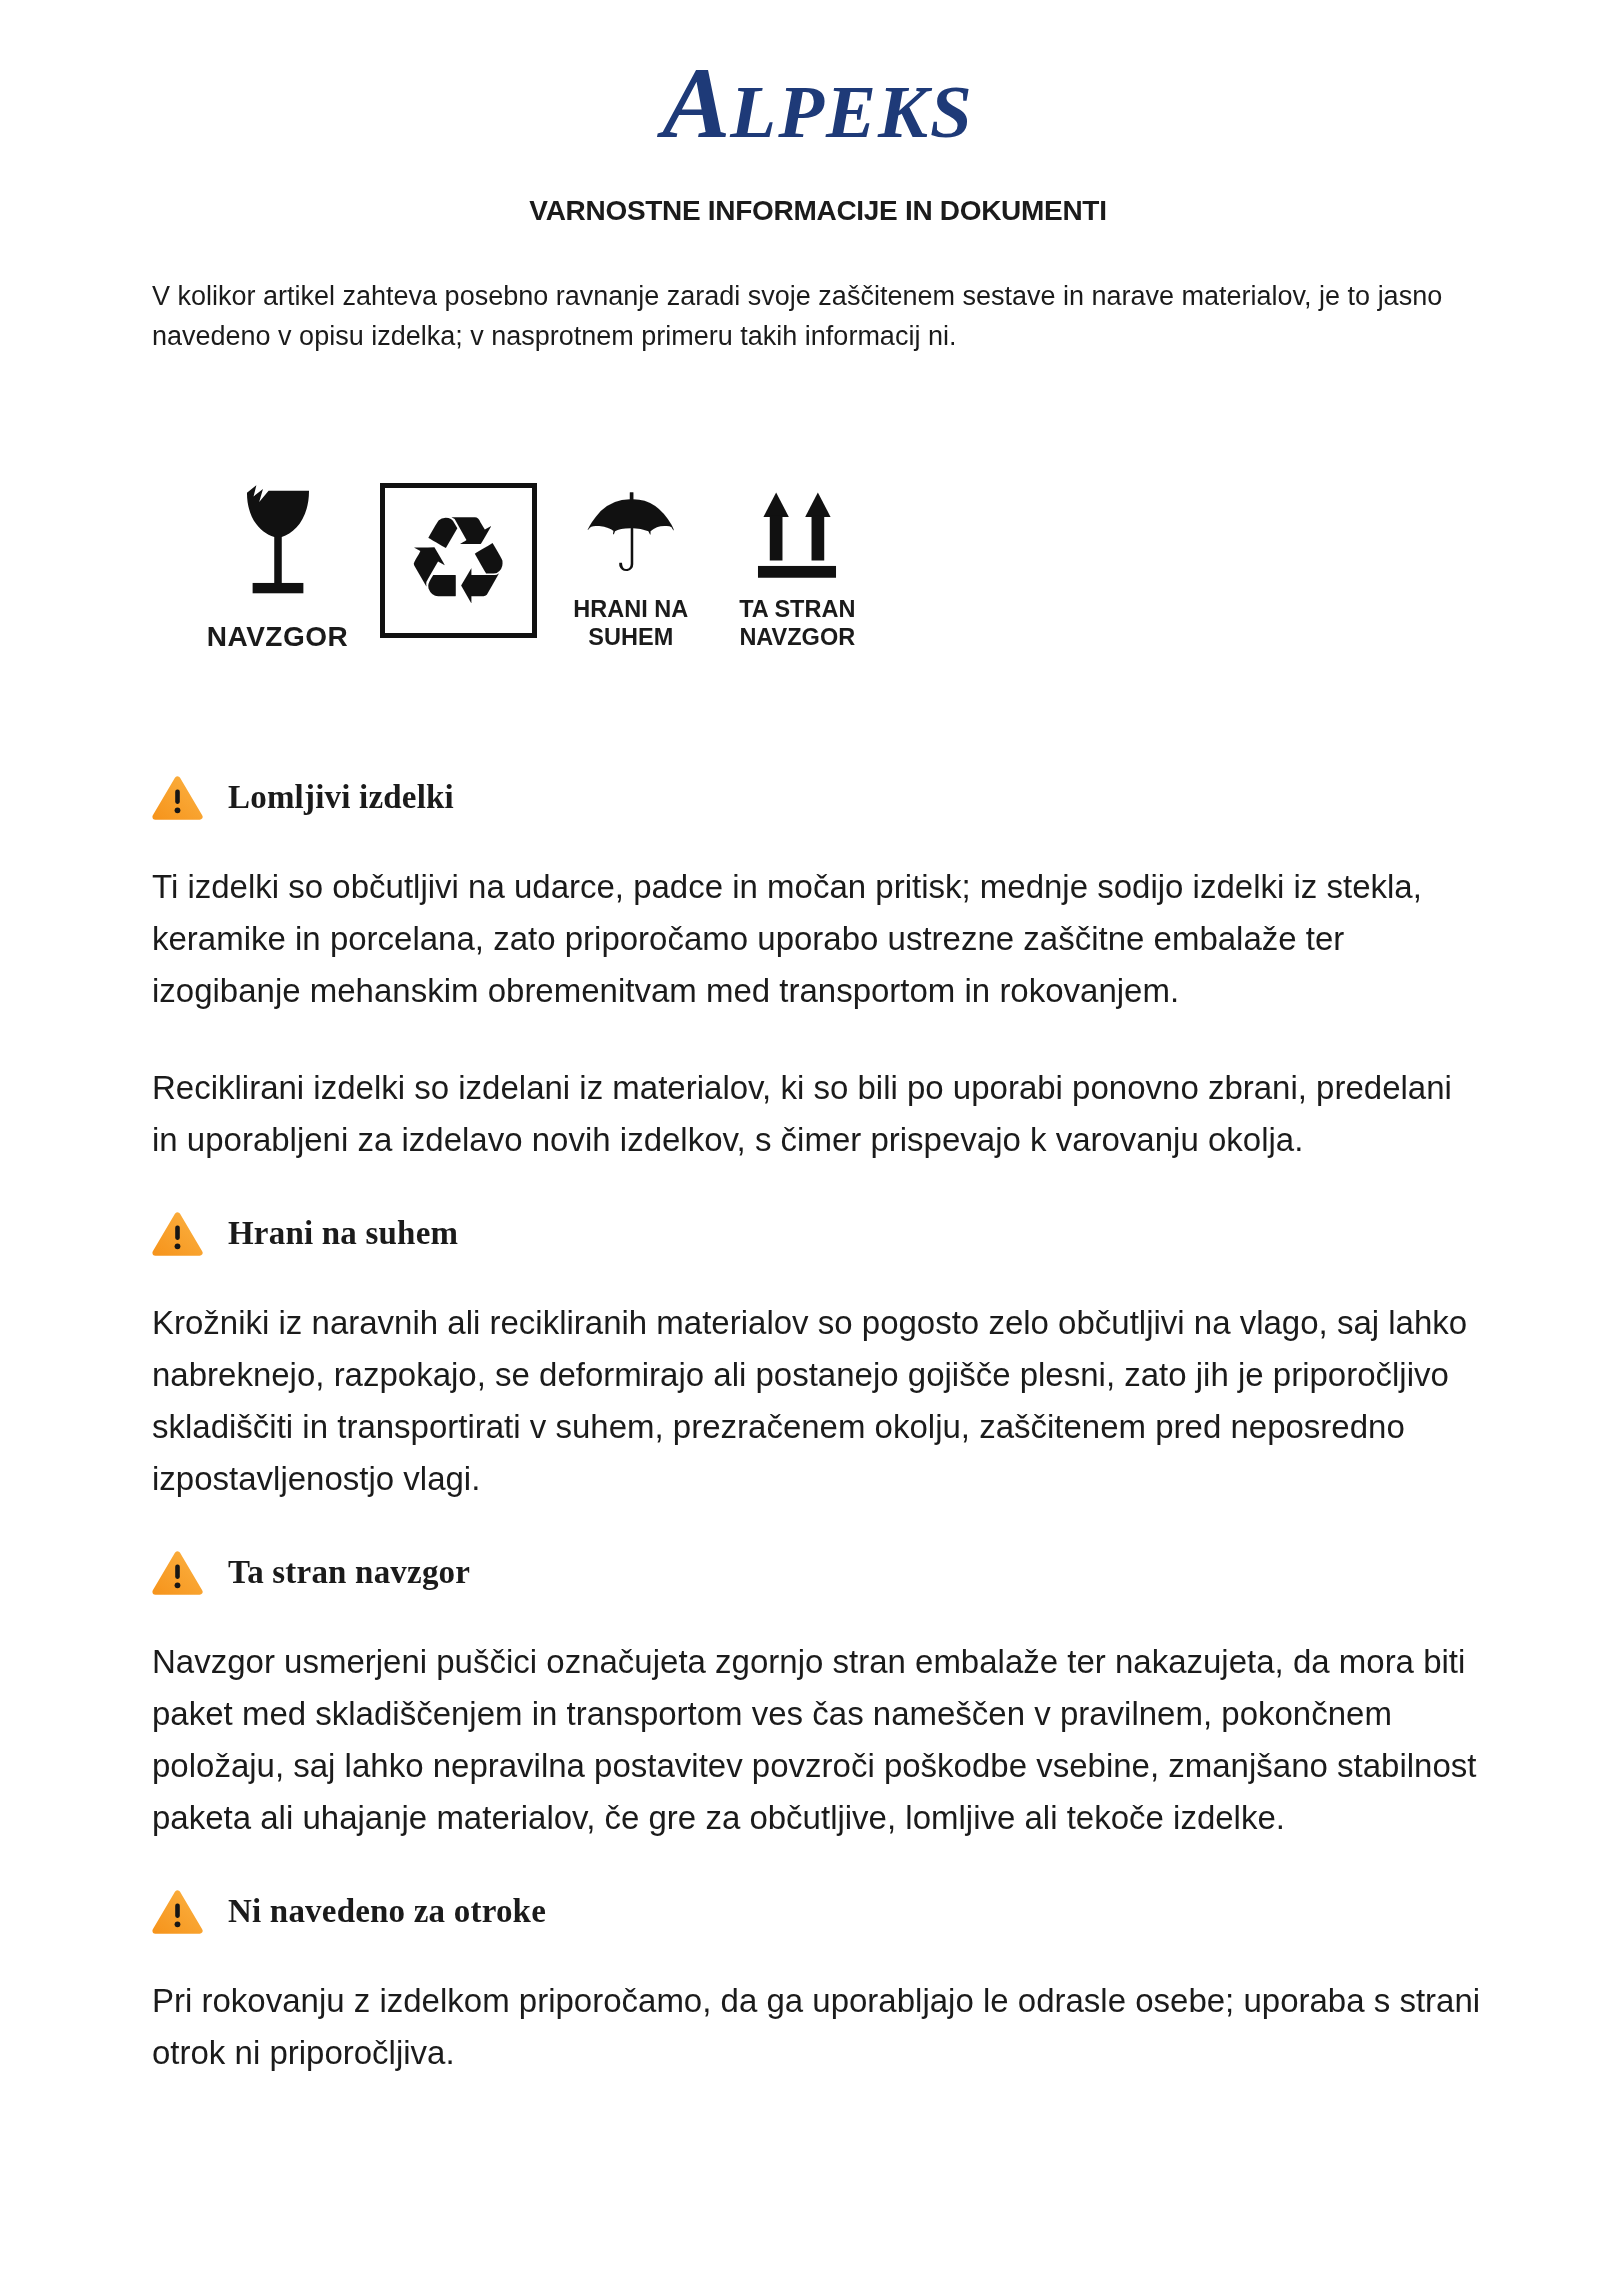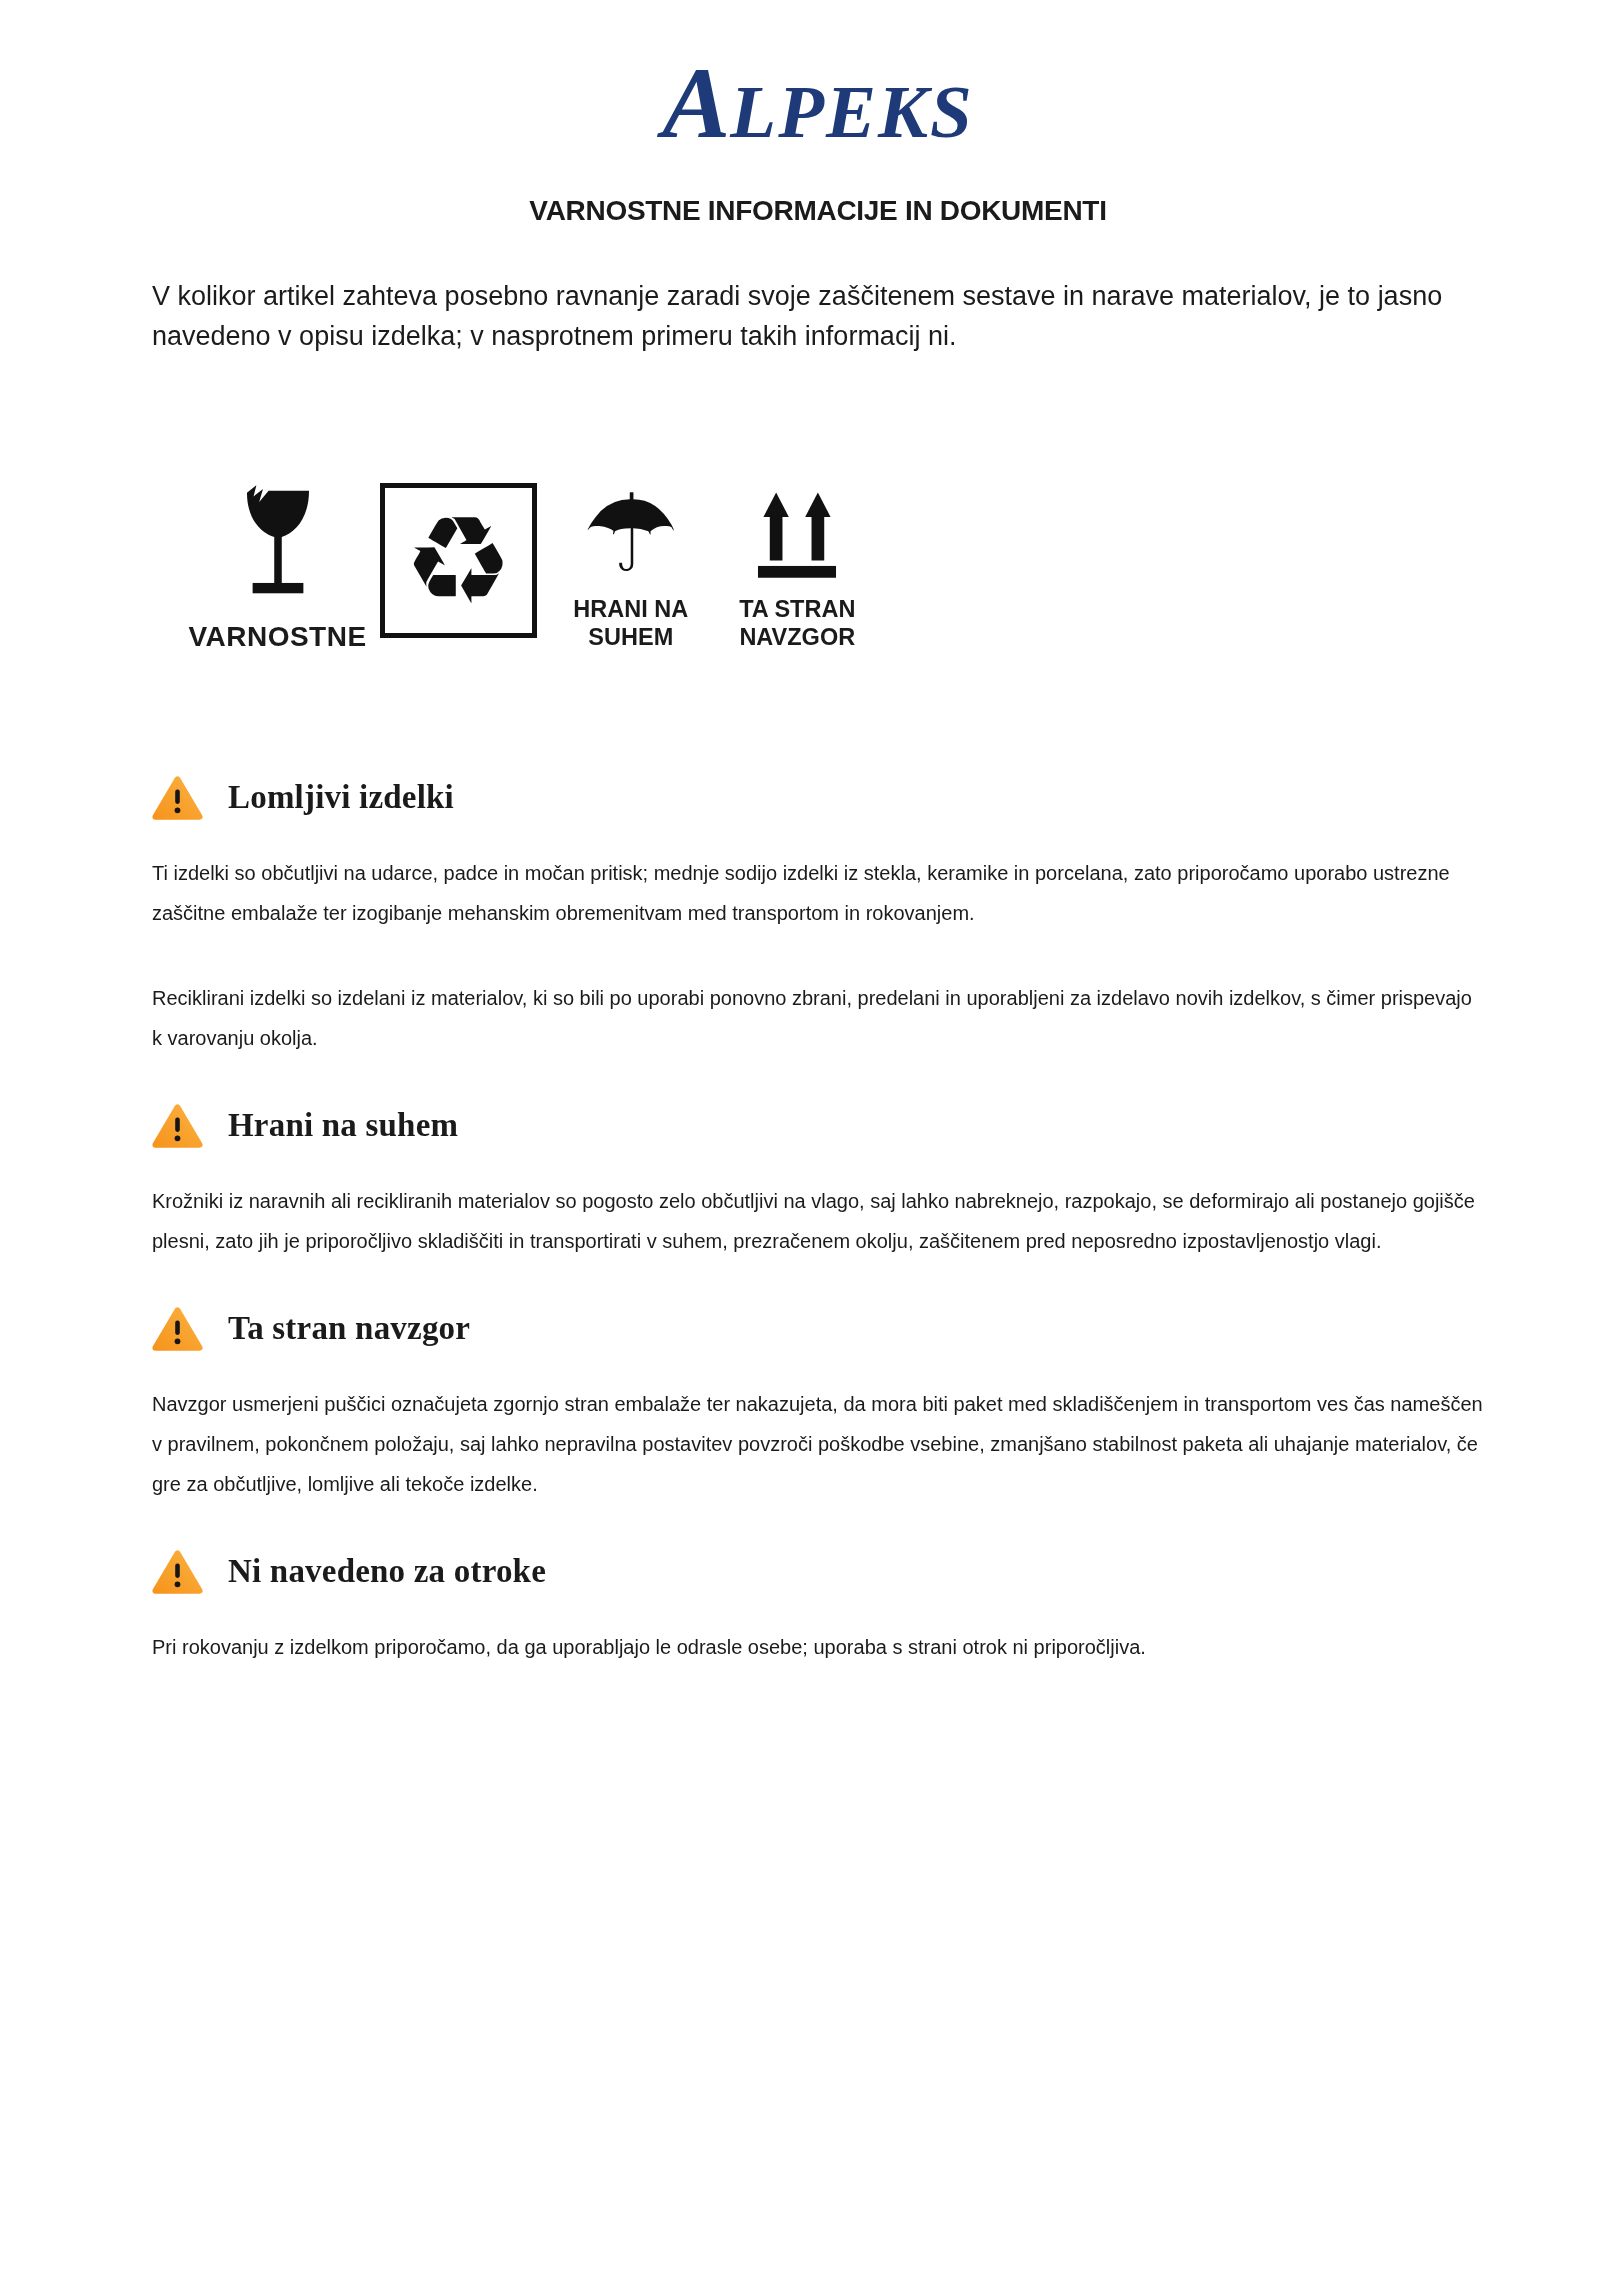--- a/index.html
+++ b/index.html
@@ -90,23 +90,23 @@
   .section { margin-top: 45px; max-width: 1338px; }
   .section-first { margin-top: 122px; }
   .section-heading { display: flex; align-items: center; gap: 25px; }
   .heading-text {
     font-family: "Liberation Serif", serif;
     font-weight: bold;
     font-size: 33px;
     letter-spacing: 0.2px;
   }
   .section-body {
-    margin-top: 32px;
-    font-size: 20px;
-    line-height: 40px;
+    margin-top: 40px;
+    font-size: 33px;
+    line-height: 52px;
   }
   .warn-svg { flex: 0 0 auto; }
   .hidden-defs { position: absolute; width: 0; height: 0; }
 </style>
 </head>
 <body>
 
 <svg class="hidden-defs" aria-hidden="true">
   <defs>
     <linearGradient id="warnGrad" x1="0" y1="1" x2="1" y2="0">
@@ -126,21 +126,21 @@
 
   <p class="intro">V kolikor artikel zahteva posebno ravnanje zaradi svoje zaščitenem sestave in narave materialov, je to jasno navedeno v opisu izdelka; v nasprotnem primeru takih informacij ni.</p>
 
   <div class="symbols-row">
 
     <div class="symbol symbol-fragile">
       <svg width="94" height="120" viewBox="0 0 100 127">
         <path fill="#111" d="M17,10 L27,2 L24,14 L34,6 L30,20 L40,8 L83,8 C83,37 68,53 54,57 L54,107 L46,107 L46,57 C31,53 17,37 17,10 Z"></path>
         <rect fill="#111" x="23" y="106" width="54" height="11"></rect>
       </svg>
-      <div class="fragile-label">VARNOSTNE</div>
+      <div class="fragile-label">NAVZGOR</div>
     </div>
 
     <div class="symbol symbol-recycle">
       <div class="recycle-box">
         <span class="recycle-glyph">♻</span>
       </div>
     </div>
 
     <div class="symbol symbol-keepdry">
       <div class="keepdry-glyph">☂</div>

